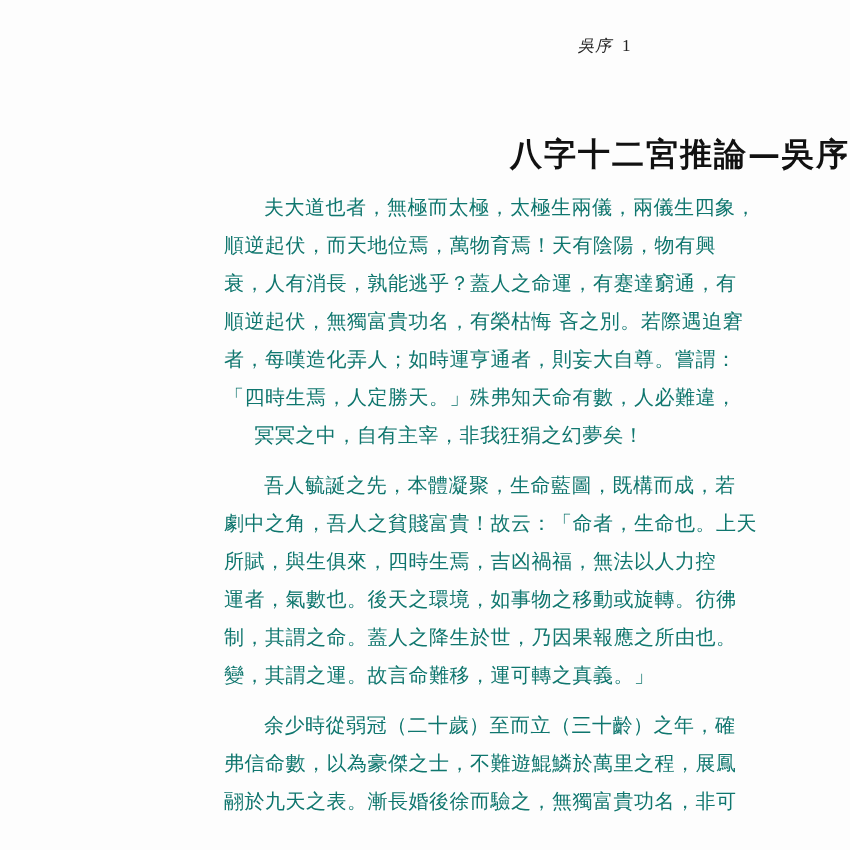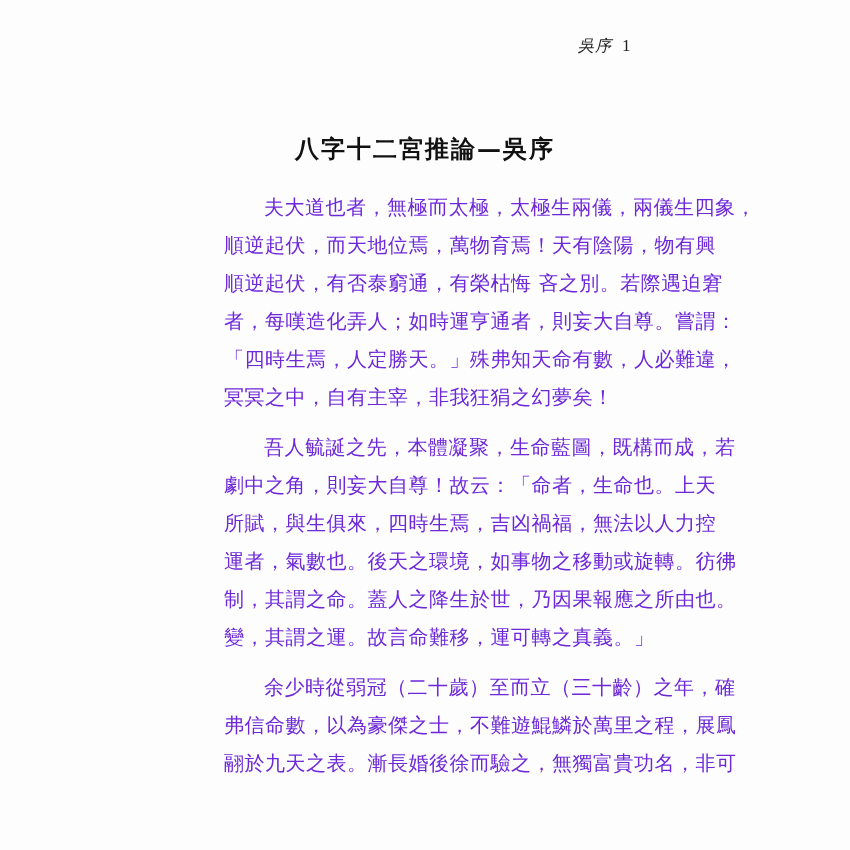--- a/index.html
+++ b/index.html
@@ -38,22 +38,22 @@
     .running-header .hdr-num {
       margin-left: 4px;
       font-family: "Liberation Serif", serif;
       font-size: 17px;
     }
     .chapter-title {
       position: absolute;
       top: 133px;
       left: 0;
       width: 850px;
-      text-align: center;
-      font-size: 24px;
+      text-align: right;
+      font-size: 32px;
       font-weight: bold;
       letter-spacing: 2px;
       color: #111;
       font-family: "DejaVu Serif", serif;
     }
     .body-text {
       position: absolute;
       left: 224px;
       top: 188px;
       width: 420px;
@@ -62,21 +62,22 @@
       margin: 0 0 12px 0;
     }
     .line {
       display: block;
       height: 38px;
       line-height: 38px;
       font-size: 20px;
       letter-spacing: 0.5px;
       white-space: nowrap;
       font-family: "DejaVu Sans", sans-serif;
-      color: #6d28d9;
+      color: #0f766e;
+      text-align: right;
     }
     .line.indent {
       padding-left: 40px;
     }
   </style>
 </head>
 <body>
 
 <div class="page">
 
@@ -85,29 +86,30 @@
     <span class="hdr-num">1</span>
   </div>
 
   <div class="chapter-title">八字十二宮推論—吳序</div>
 
   <div class="body-text">
 
     <div class="para">
       <span class="line indent">夫大道也者，無極而太極，太極生兩儀，兩儀生四象，</span>
       <span class="line">順逆起伏，而天地位焉，萬物育焉！天有陰陽，物有興</span>
-      <span class="line">順逆起伏，有否泰窮通，有榮枯悔 吝之別。若際遇迫窘</span>
+      <span class="line">衰，人有消長，孰能逃乎？蓋人之命運，有蹇達窮通，有</span>
+      <span class="line">順逆起伏，無獨富貴功名，有榮枯悔 吝之別。若際遇迫窘</span>
       <span class="line">者，每嘆造化弄人；如時運亨通者，則妄大自尊。嘗謂：</span>
       <span class="line">「四時生焉，人定勝天。」殊弗知天命有數，人必難違，</span>
       <span class="line">冥冥之中，自有主宰，非我狂狷之幻夢矣！</span>
     </div>
 
     <div class="para">
       <span class="line indent">吾人毓誕之先，本體凝聚，生命藍圖，既構而成，若</span>
-      <span class="line">劇中之角，則妄大自尊！故云：「命者，生命也。上天</span>
+      <span class="line">劇中之角，吾人之貧賤富貴！故云：「命者，生命也。上天</span>
       <span class="line">所賦，與生俱來，四時生焉，吉凶禍福，無法以人力控</span>
       <span class="line">運者，氣數也。後天之環境，如事物之移動或旋轉。彷彿</span>
       <span class="line">制，其謂之命。蓋人之降生於世，乃因果報應之所由也。</span>
       <span class="line">變，其謂之運。故言命難移，運可轉之真義。」</span>
     </div>
 
     <div class="para">
       <span class="line indent">余少時從弱冠（二十歲）至而立（三十齡）之年，確</span>
       <span class="line">弗信命數，以為豪傑之士，不難遊鯤鱗於萬里之程，展鳳</span>
       <span class="line">翮於九天之表。漸長婚後徐而驗之，無獨富貴功名，非可</span>

